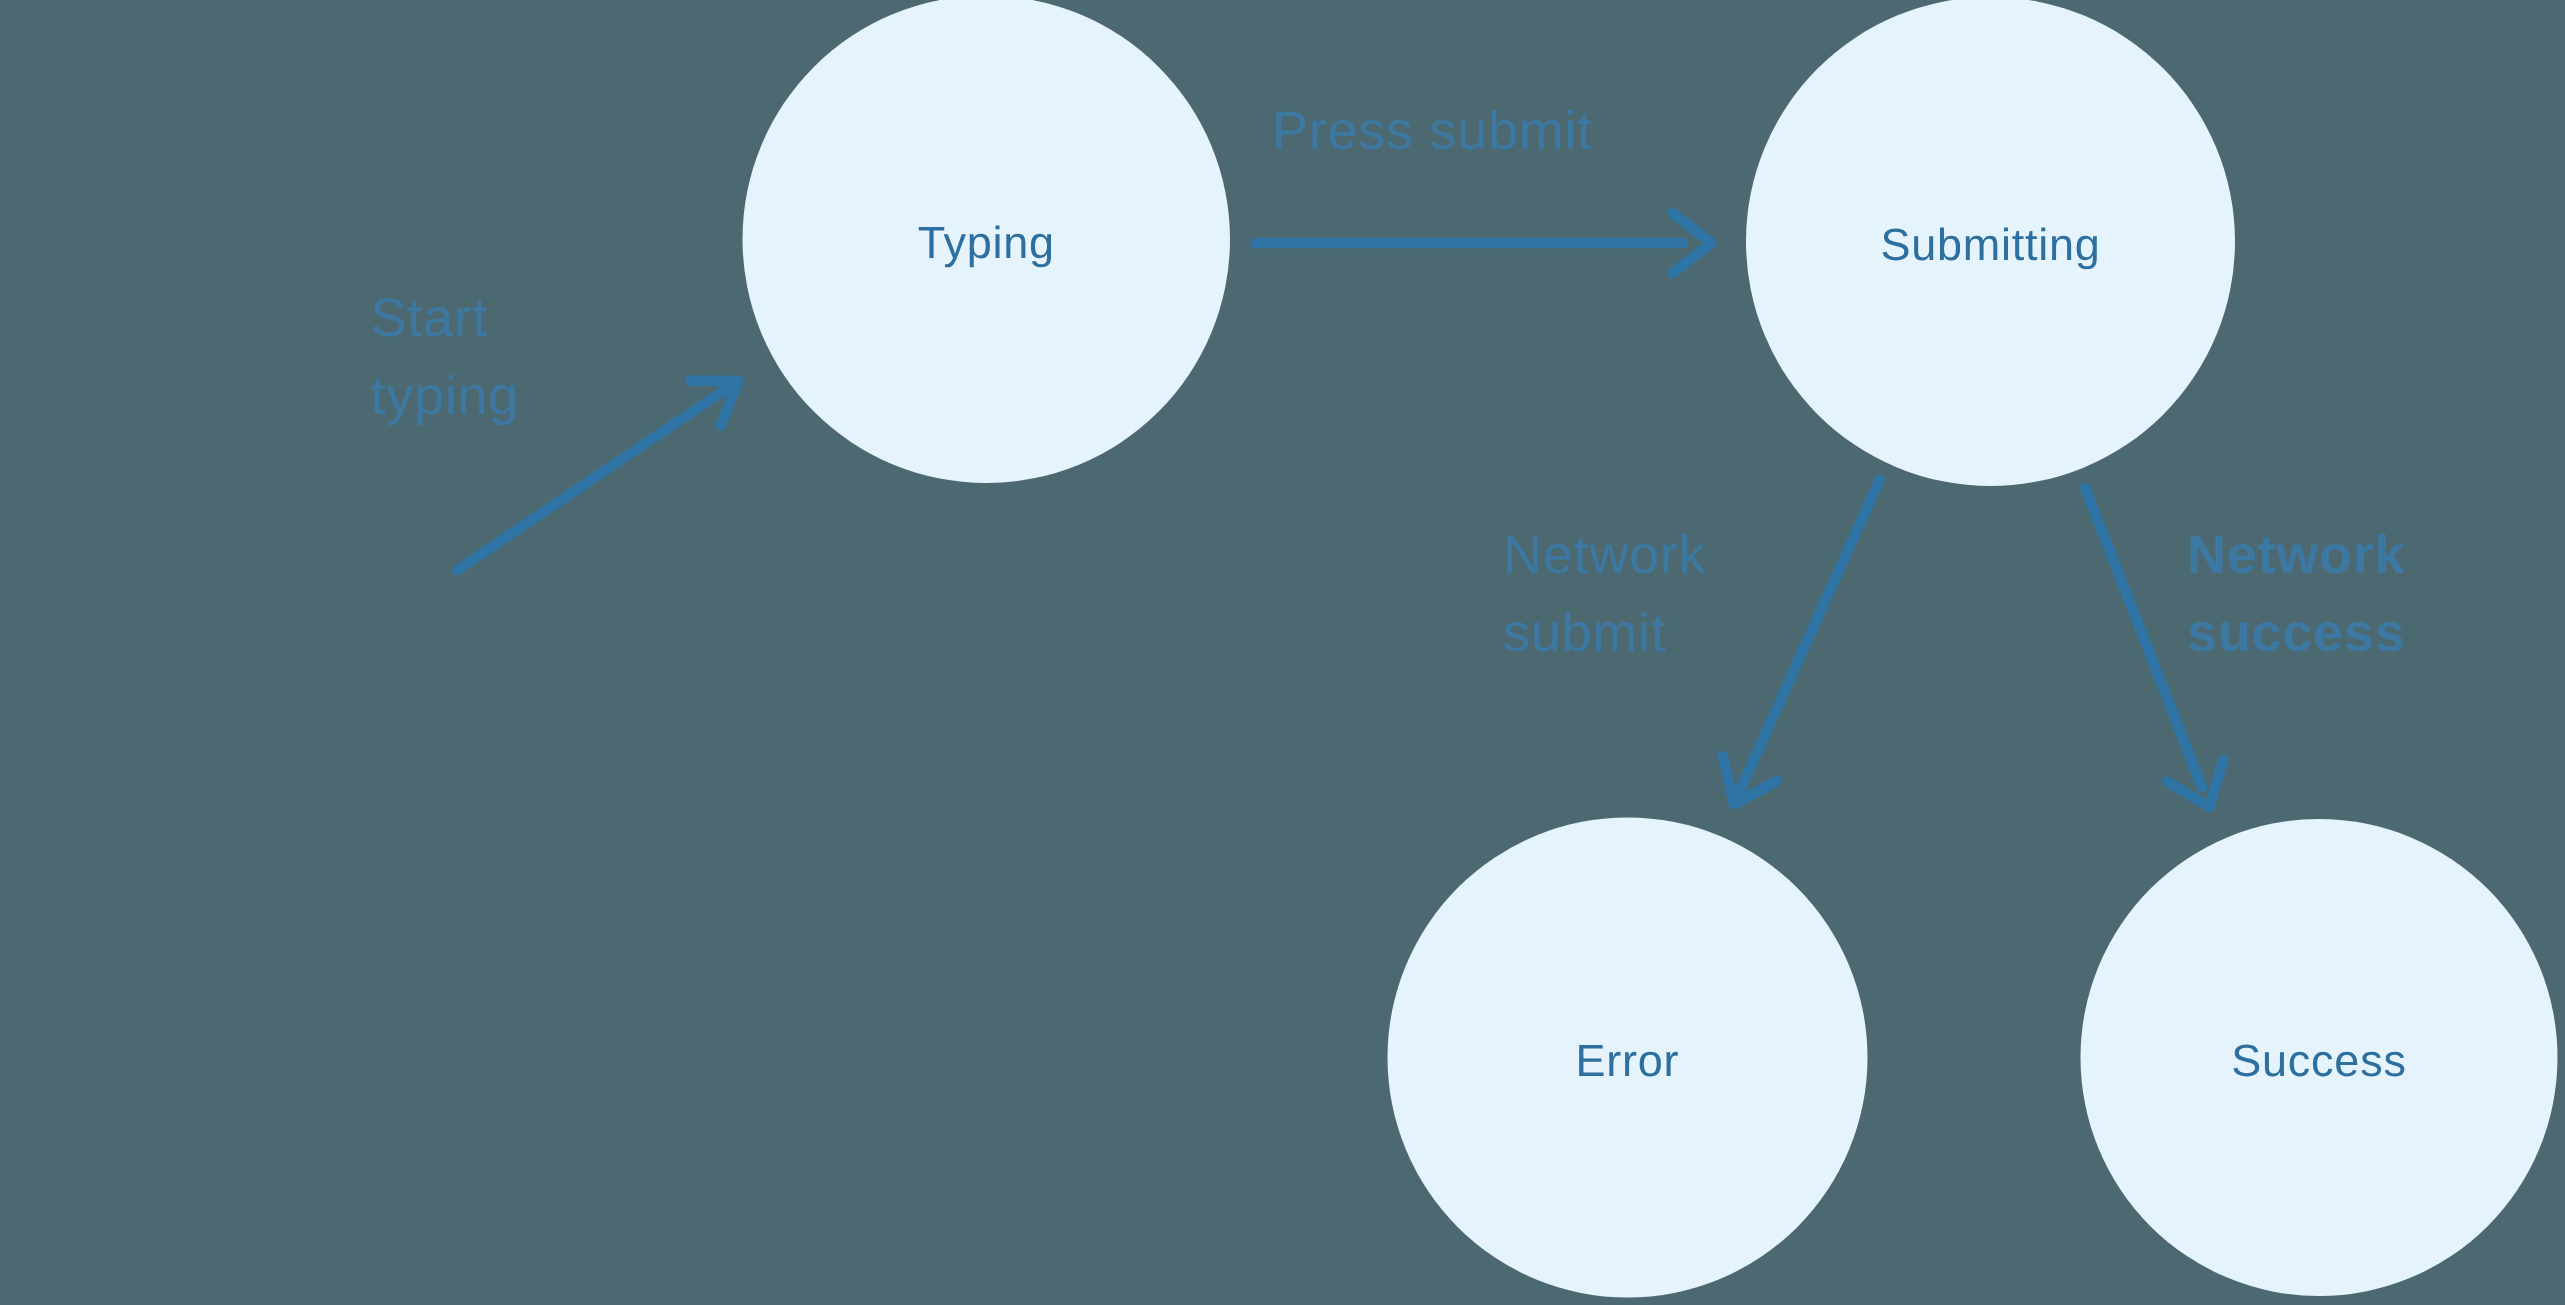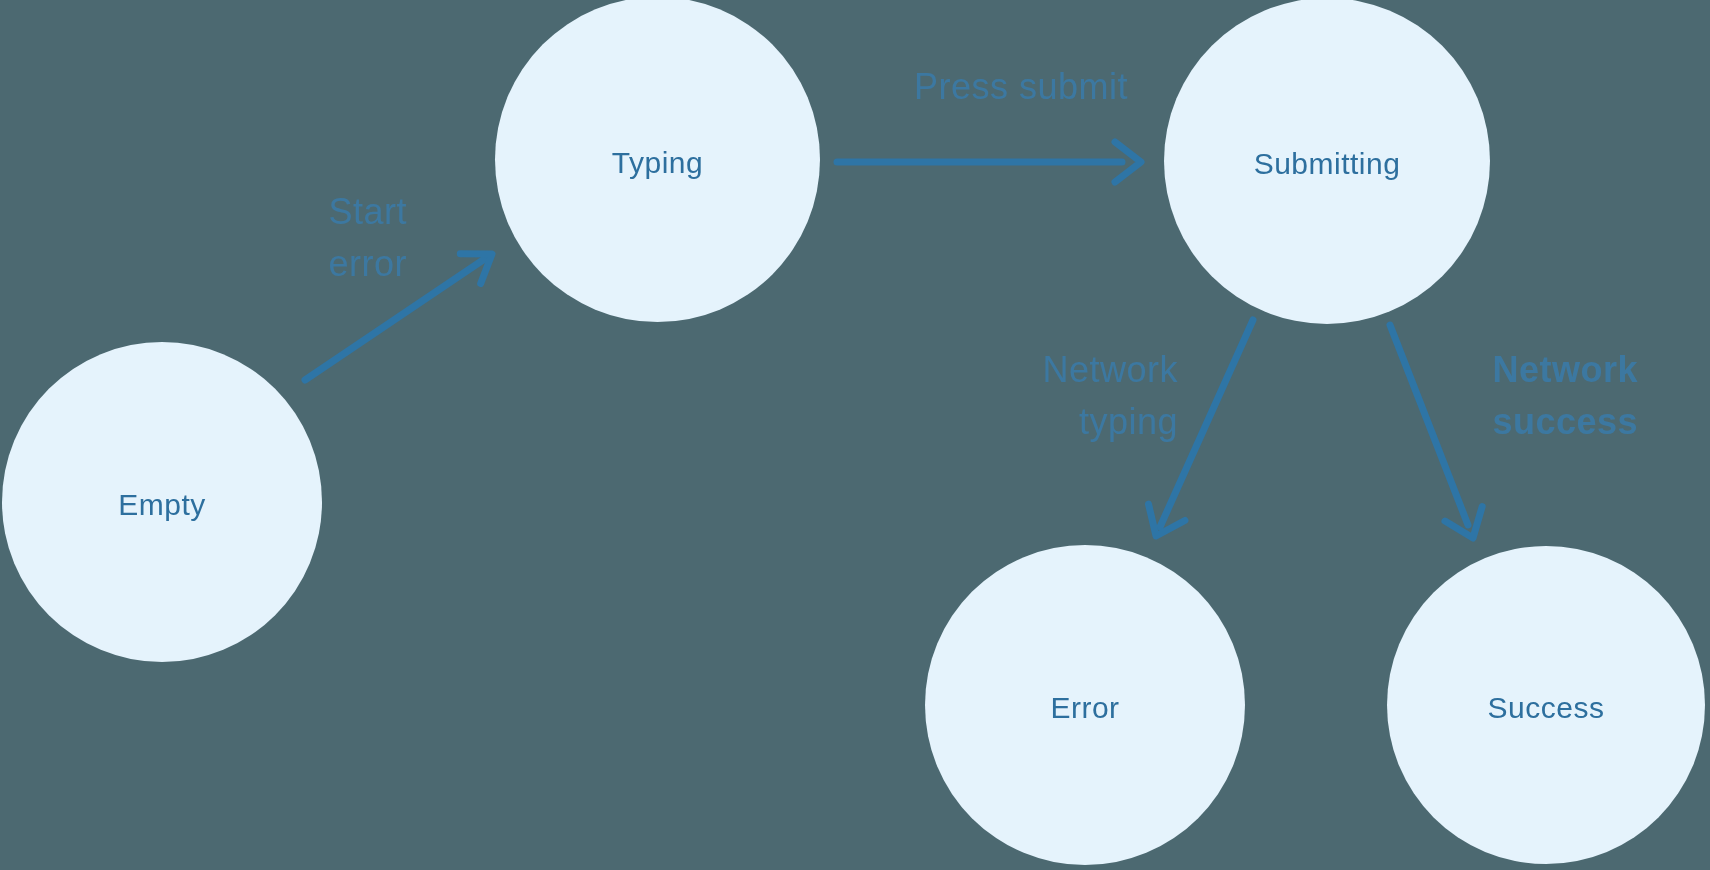--- a/index.html
+++ b/index.html
@@ -57,21 +57,21 @@
   #node-typing     { left: 495px;  top: -3px;  width: 325px; height: 325px; }
   #node-submitting { left: 1164px; top: -2px;  width: 326px; height: 326px; }
   #node-error      { left: 925px;  top: 545px; width: 320px; height: 320px; }
   #node-success    { left: 1387px; top: 546px; width: 318px; height: 318px; }
   .edge-label {
     position: absolute;
     color: var(--color-edge-label);
     opacity: 0.92;
     font-size: 36px;
     letter-spacing: 0.5px;
-    text-align: right;
+    text-align: left;
     line-height: 52px;
   }
   #label-start-typing    { left: 247px;  top: 186px; width: 160px; }
   #label-press-submit    { left: 848px;  top: 66px;  width: 280px; line-height: 42px; }
   #label-network-error   { left: 1002px; top: 344px; width: 176px; }
   #label-network-success { left: 1458px; top: 344px; width: 180px; font-weight: bold; }
 </style>
 </head>
 <body>
 
@@ -93,34 +93,31 @@
       <path d="M 1253 320 L 1160 527"></path>
       <path d="M 1148.5 504.1 L 1156 536 L 1184.9 520.5"></path>
     </g>
 
     <g>
       <path d="M 1390 325 L 1468 525"></path>
       <path d="M 1445 521.1 L 1473 538 L 1482.2 506.5"></path>
     </g>
   </svg>
 
-  <div class="node" id="node-empty">
-    <span>Empty</span>
-  </div>
   <div class="node" id="node-typing">
     <span>Typing</span>
   </div>
   <div class="node" id="node-submitting">
     <span>Submitting</span>
   </div>
   <div class="node" id="node-success">
     <span>Success</span>
   </div>
   <div class="node" id="node-error">
     <span>Error</span>
   </div>
 
-  <div class="edge-label" id="label-start-typing">Start error</div>
+  <div class="edge-label" id="label-start-typing">Start typing</div>
   <div class="edge-label" id="label-press-submit">Press submit</div>
-  <div class="edge-label" id="label-network-error">Network typing</div>
+  <div class="edge-label" id="label-network-error">Network submit</div>
   <div class="edge-label" id="label-network-success">Network success</div>
 
 </div>
 
 </body></html>

